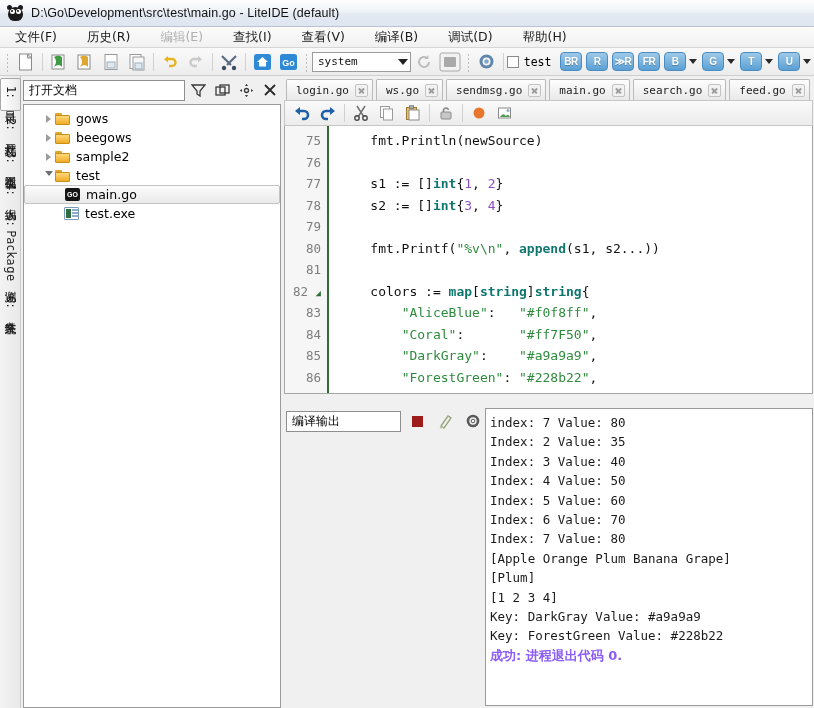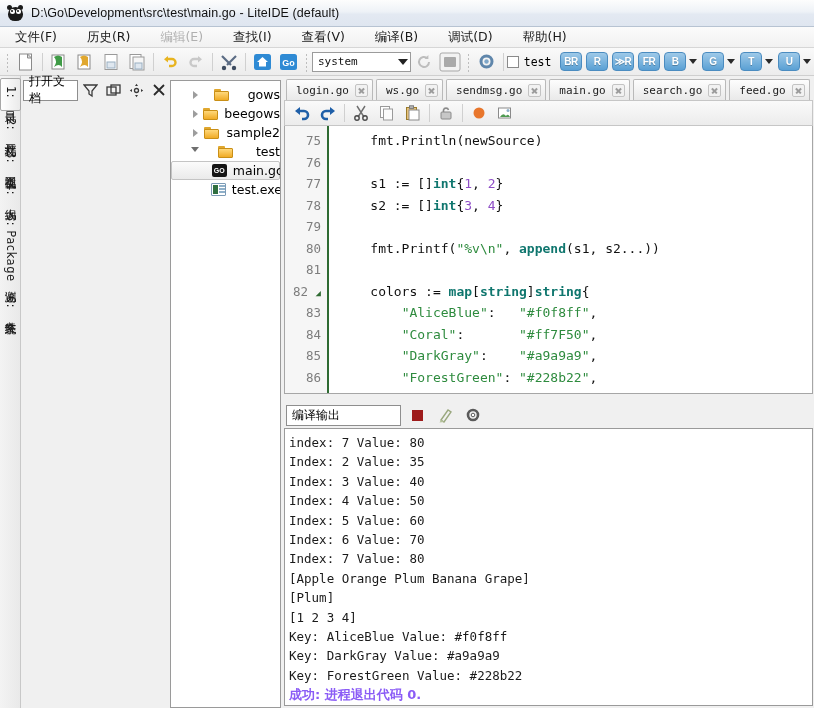--- a/index.html
+++ b/index.html
@@ -128,34 +128,34 @@
     font-size: 11.5px; color: #1a1a1a; padding: 7px 2px;
     font-family: "DejaVu Sans","Liberation Sans",sans-serif;
     letter-spacing: .5px; white-space: nowrap; cursor: default;
   }
   .vtab.active {
     background: linear-gradient(to right,#ffffff,#eaeaea);
     border: 1px solid #a8a8a8; border-radius: 2px;
   }
 
   
-  .leftpanel { width: 262px; background:#f0f0f0; padding: 2px 2px 0 2px; display:flex; }
+  .leftpanel { width: 262px; background:#f0f0f0; padding: 2px 2px 0 2px; display:flex; flex-direction:column; }
   .lp-head { height: 24px; display:flex; align-items:center; gap:2px; }
   .lp-combo {
     flex: 1 1 auto; height: 21px; border:1px solid #8e8e8e; background:#fff;
     display:flex; align-items:center; justify-content:space-between; padding:0 2px 0 5px;
     font-size: 12px; font-family:"DejaVu Sans","Liberation Sans",sans-serif; cursor:default;
   }
   .lp-ico { width: 22px; height: 21px; display:flex; align-items:center; justify-content:center; cursor:default; }
   .tree {
     flex: 1 1 auto; margin-top: 2px; background:#fff; border:1px solid #9a9a9a;
     overflow: hidden; padding-top: 4px;
   }
   .trow { height: 19px; display:flex; align-items:center; padding-left: 18px; font-size:12.5px;
-    font-family:"DejaVu Sans","Liberation Sans",sans-serif; cursor:default;justify-content:space-between; }
+    font-family:"DejaVu Sans","Liberation Sans",sans-serif; cursor:default; }
   .trow.child { padding-left: 40px; }
   .tarrow { width: 13px; flex:0 0 auto; display:flex; align-items:center; justify-content:center; }
   .tarrow i {
     display:block; width:0;height:0;
     border-top:4px solid transparent; border-bottom:4px solid transparent;
     border-left:5px solid #9d9d9d;
   }
   .tarrow.open i {
     border-left:4px solid transparent; border-right:4px solid transparent;
     border-top:5px solid #6f6f6f;
@@ -211,21 +211,21 @@
     flex:1 1 auto; padding: 4px 0 4px 10px; position:relative; overflow:hidden;
     font-family:"DejaVu Sans Mono","Liberation Mono",monospace; font-size:13px;
   }
   .cl { height: 21.5px; line-height: 21.5px; white-space: pre; color:#111; }
   .kw   { color:#0f766e; font-weight:bold; }
   .str  { color:#2e8b3e; }
   .num  { color:#8e4ec6; }
   .fold-mark { color:#2f6b33; font-size:9px; }
 
   
-  .outpanel { flex:1 1 auto; display:flex; flex-direction:column; margin-top:8px; }
+  .outpanel { flex:1 1 auto; display:flex; flex-direction:row; margin-top:14px; }
   .out-toolbar { height:26px; display:flex; align-items:center; gap:4px; padding-left:2px; }
   .out-combo {
     width:115px; height:21px; border:1px solid #8e8e8e; background:#fff;
     display:flex;align-items:center;justify-content:space-between;padding:0 2px 0 5px;
     font-size:12px; font-family:"DejaVu Sans","Liberation Sans",sans-serif; cursor:default;
   }
   .out-ico { width:24px;height:22px;display:flex;align-items:center;justify-content:center;cursor:default; }
   .outtext {
     flex:1 1 auto; background:#fff; border:1px solid #9a9a9a;
     padding: 4px 0 0 4px; overflow:hidden;
@@ -614,21 +614,20 @@
             <div class="ol">index: 7 Value: 80</div>
             <div class="ol">Index: 2 Value: 35</div>
             <div class="ol">Index: 3 Value: 40</div>
             <div class="ol">Index: 4 Value: 50</div>
             <div class="ol">Index: 5 Value: 60</div>
             <div class="ol">Index: 6 Value: 70</div>
             <div class="ol">Index: 7 Value: 80</div>
             <div class="ol">[Apple Orange Plum Banana Grape]</div>
             <div class="ol">[Plum]</div>
             <div class="ol">[1 2 3 4]</div>
-            <div class="ol">Key: AliceBlue Value: #f0f8ff</div>
             <div class="ol">Key: DarkGray Value: #a9a9a9</div>
             <div class="ol">Key: ForestGreen Value: #228b22</div>
             <div class="ol success">成功: 进程退出代码 0.</div>
           </div>
       </div>
 
     </div>
   </div>
 </div>
 

